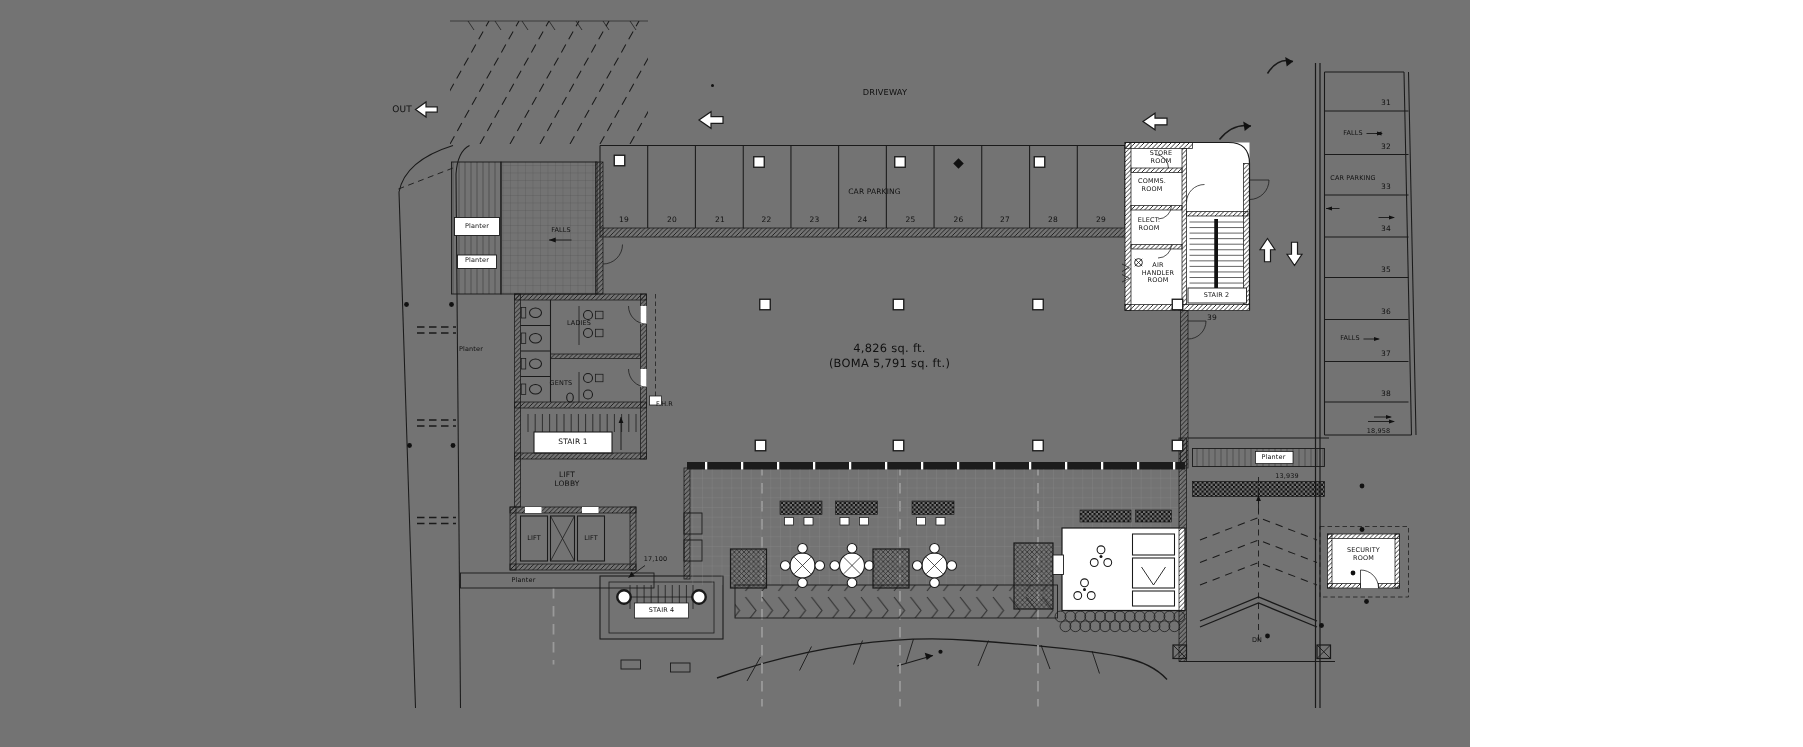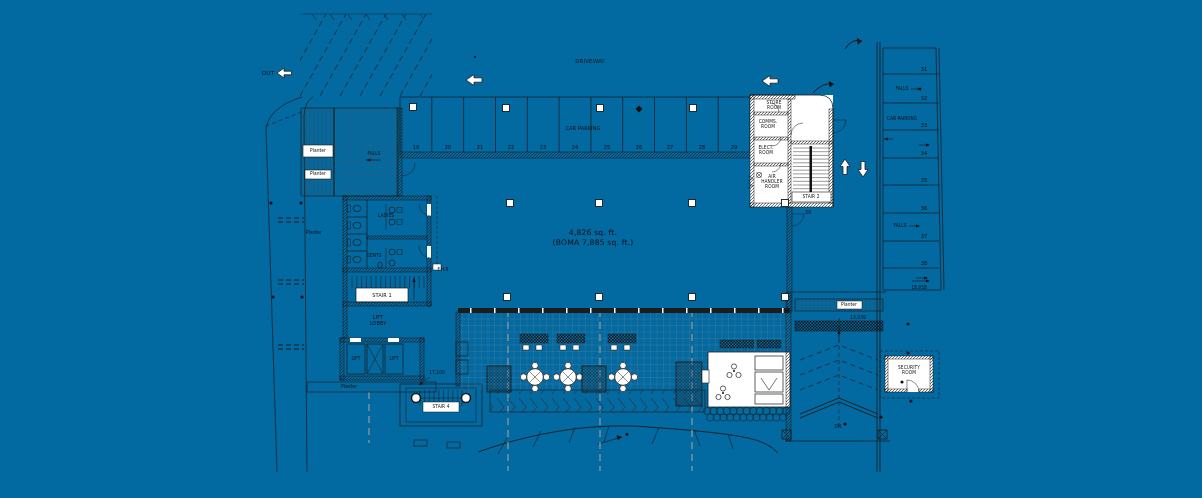--- a/index.html
+++ b/index.html
@@ -1,16 +1,16 @@
 <!DOCTYPE html>
 <html><head>
 <meta charset="utf-8">
 <style>
   html,body{margin:0;padding:0;background:#fff;}
-  #stage{position:relative;width:1202px;height:498px;background:#0369a1;overflow:hidden;
+  #stage{position:relative;width:980px;height:498px;background:#737373;overflow:hidden;
          font-family:"DejaVu Sans",sans-serif;color:#111;}
   #linework{position:absolute;left:0;top:0;}
   .lbl{position:absolute;transform:translate(-50%,-50%);color:#111;text-align:center;
        white-space:pre-line;line-height:1.18;letter-spacing:.2px;}
   .s4 {font-size:9px; transform:translate(-50%,-50%) scale(.48);}
   .s45{font-size:10px;transform:translate(-50%,-50%) scale(.5);}
   .s5 {font-size:11px;transform:translate(-50%,-50%) scale(.5);}
   .s55{font-size:12px;transform:translate(-50%,-50%) scale(.5);}
   .s7 {font-size:7.6px;}
 </style>
@@ -399,21 +399,21 @@
 <span class="lbl s4" style="left:443px;top:270px">F.H.R</span>
 <span class="lbl s45" style="left:382px;top:295px">STAIR 1</span>
 <span class="lbl s45" style="left:378px;top:320px">LIFT
 LOBBY</span>
 <span class="lbl s4" style="left:356px;top:359px">LIFT</span>
 <span class="lbl s4" style="left:394px;top:359px">LIFT</span>
 <span class="lbl s4" style="left:349px;top:387px">Planter</span>
 <span class="lbl s4" style="left:437px;top:373px">17,100</span>
 <span class="lbl s4" style="left:441px;top:407px">STAIR 4</span>
 <span class="lbl s7" style="left:593px;top:233px">4,826 sq. ft.</span>
-<span class="lbl s7" style="left:593px;top:243px">(BOMA 7,885 sq. ft.)</span>
+<span class="lbl s7" style="left:593px;top:243px">(BOMA 5,791 sq. ft.)</span>
 <span class="lbl s4" style="left:774px;top:105px">STORE
 ROOM</span>
 <span class="lbl s4" style="left:768px;top:124px">COMMS.
 ROOM</span>
 <span class="lbl s4" style="left:766px;top:150px">ELECT.
 ROOM</span>
 <span class="lbl s4" style="left:772px;top:182px">AIR
 HANDLER
 ROOM</span>
 <span class="lbl s4" style="left:811px;top:197px">STAIR 2</span>

